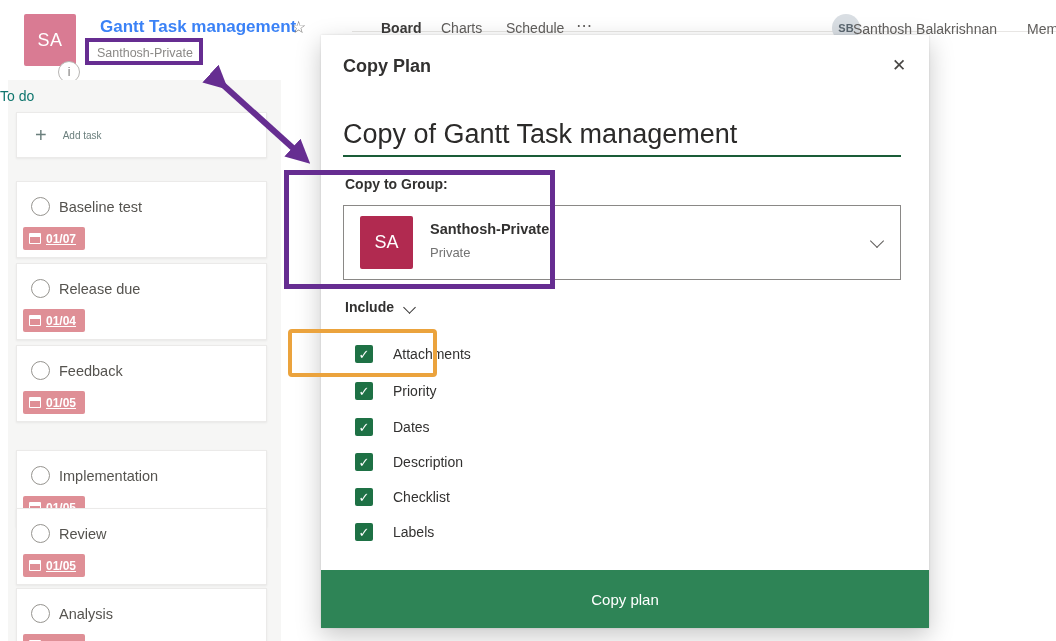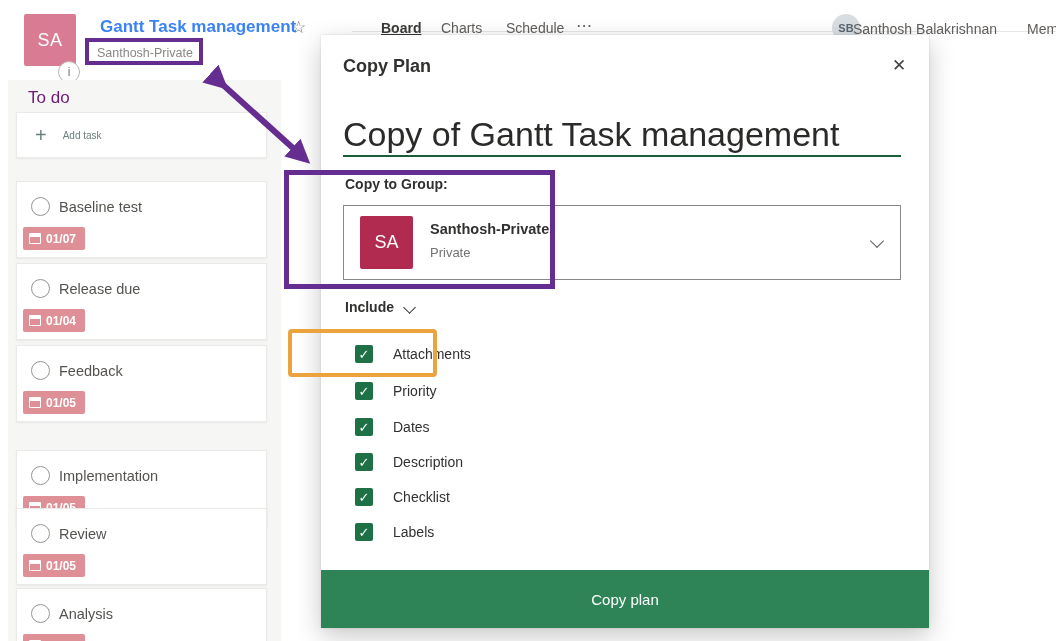--- a/index.html
+++ b/index.html
@@ -15,55 +15,55 @@
     color:#fff; font-size:18px; display:flex; align-items:center; justify-content:center;
     border-radius:2px; letter-spacing:.5px; }
   .info-badge { left:58px; top:61px; width:22px; height:22px; border-radius:50%;
     background:#fff; border:1px solid #b8b6b4; color:#7a7877; font-size:12px;
     display:flex; align-items:center; justify-content:center; }
   .plan-title { left:100px; top:17px; font-size:17px; font-weight:700; color:#3b82f6; }
   .star { left:291px; top:17px; font-size:17px; color:#797775; }
   .plan-subtitle { left:97px; top:46px; font-size:12.5px; color:#8a8886; }
   .nav-divider { left:352px; top:31px; width:704px; height:1px; background:#e8e6e4; }
   .tab { top:20px; font-size:14px; color:#605e5c; }
-  .tab.active { font-weight:700; color:#3b3a39;text-decoration:underline; }
+  .tab.active { font-weight:700; color:#3b3a39; }
   .ellipsis { top:16px; font-size:16px; color:#605e5c; letter-spacing:1px; }
   .user-avatar { left:816px; top:14px; width:28px; height:28px; border-radius:50%;
     background:#d9dee3; color:#5b6770; font-size:11px; font-weight:700;
     display:flex; align-items:center; justify-content:center;margin-left:16px; }
   .user-name { left:853px; top:21px; font-size:14px; color:#605e5c; }
   .members { left:1027px; top:21px; font-size:14px; color:#605e5c; white-space:nowrap; }
 
   
   .column-bg { left:8px; top:80px; width:273px; height:561px; background:#f6f6f5; }
-  .column-title { left:28px; top:88px; font-size:17px; color:#701a75; }
+  .column-title { left:0; top:88px; font-size:14px; color:#0f766e; }
   .card { left:16px; width:251px; background:#fff; border:1px solid #ebeaе9;
     border:1px solid #ebeae9; box-shadow:0 1px 2px rgba(0,0,0,.06); }
   .addtask { top:112px; height:46px; display:flex; align-items:center; cursor:pointer; }
   .addtask .plus { margin-left:18px; font-size:20px; font-weight:300; color:#6b7f7d; }
   .addtask .lbl { margin-left:16px; font-size:10px; color:#6b7f7d; }
   .task { height:77px; }
   .task-circle { position:absolute; left:14px; top:15px; width:19px; height:19px;
     border-radius:50%; border:1.5px solid #96948f; background:#fff; }
   .task-title { position:absolute; left:42px; top:17px; font-size:14.5px; color:#55534f; }
   .badge { position:absolute; left:6px; top:45px; width:62px; height:23px;
     background:#df8f96; border-radius:2px; color:#fff; font-size:12px; font-weight:600;
-    display:flex; align-items:center; }
+    display:flex; align-items:center;text-decoration:underline; }
   .cal { width:12px; height:11px; border:1px solid #fff; border-top:4px solid #fff;
     border-radius:1px; margin:0 5px 0 6px; }
 
   
   .dialog { left:273px; top:35px; width:608px; height:593px; background:#fff;
     box-shadow:0 8px 24px rgba(0,0,0,.22), 0 0 2px rgba(0,0,0,.12); }
   .dlg-title { position:absolute; left:22px; top:21px; font-size:18px; font-weight:700; color:#323130; }
   .dlg-close { position:absolute; left:566px; top:18px; width:24px; height:24px; font-size:17px;
     color:#484644; display:flex; align-items:center; justify-content:center; cursor:pointer; font-weight:400; }
   .plan-name-input { position:absolute; left:22px; top:78px; width:558px; height:44px;
     border:none; border-bottom:2px solid #1a5c38; outline:none; font-family:inherit;
-    font-size:34px; font-weight:400; color:#2b2a29; background:transparent; padding:0; }
+    font-size:27px; font-weight:400; color:#2b2a29; background:transparent; padding:0; }
   .group-label { position:absolute; left:24px; top:141px; font-size:14px; font-weight:700; color:#323130; }
   .group-box { position:absolute; left:22px; top:170px; width:558px; height:75px;
     border:1px solid #8a8886; background:#fff; cursor:pointer; }
   .group-avatar { position:absolute; left:16px; top:10px; width:53px; height:53px; background:#b12a50;
     color:#fff; font-size:18px; display:flex; align-items:center; justify-content:center; border-radius:2px; }
   .group-name { position:absolute; left:86px; top:15px; font-size:14.5px; font-weight:700; color:#323130; }
   .group-privacy { position:absolute; left:86px; top:39px; font-size:13px; color:#737373; }
   .chev { display:inline-block; width:10px; height:10px; border-right:1.5px solid #605e5c;
     border-bottom:1.5px solid #605e5c; transform:rotate(45deg); }
   .group-chev { position:absolute; left:528px; top:30px; }

